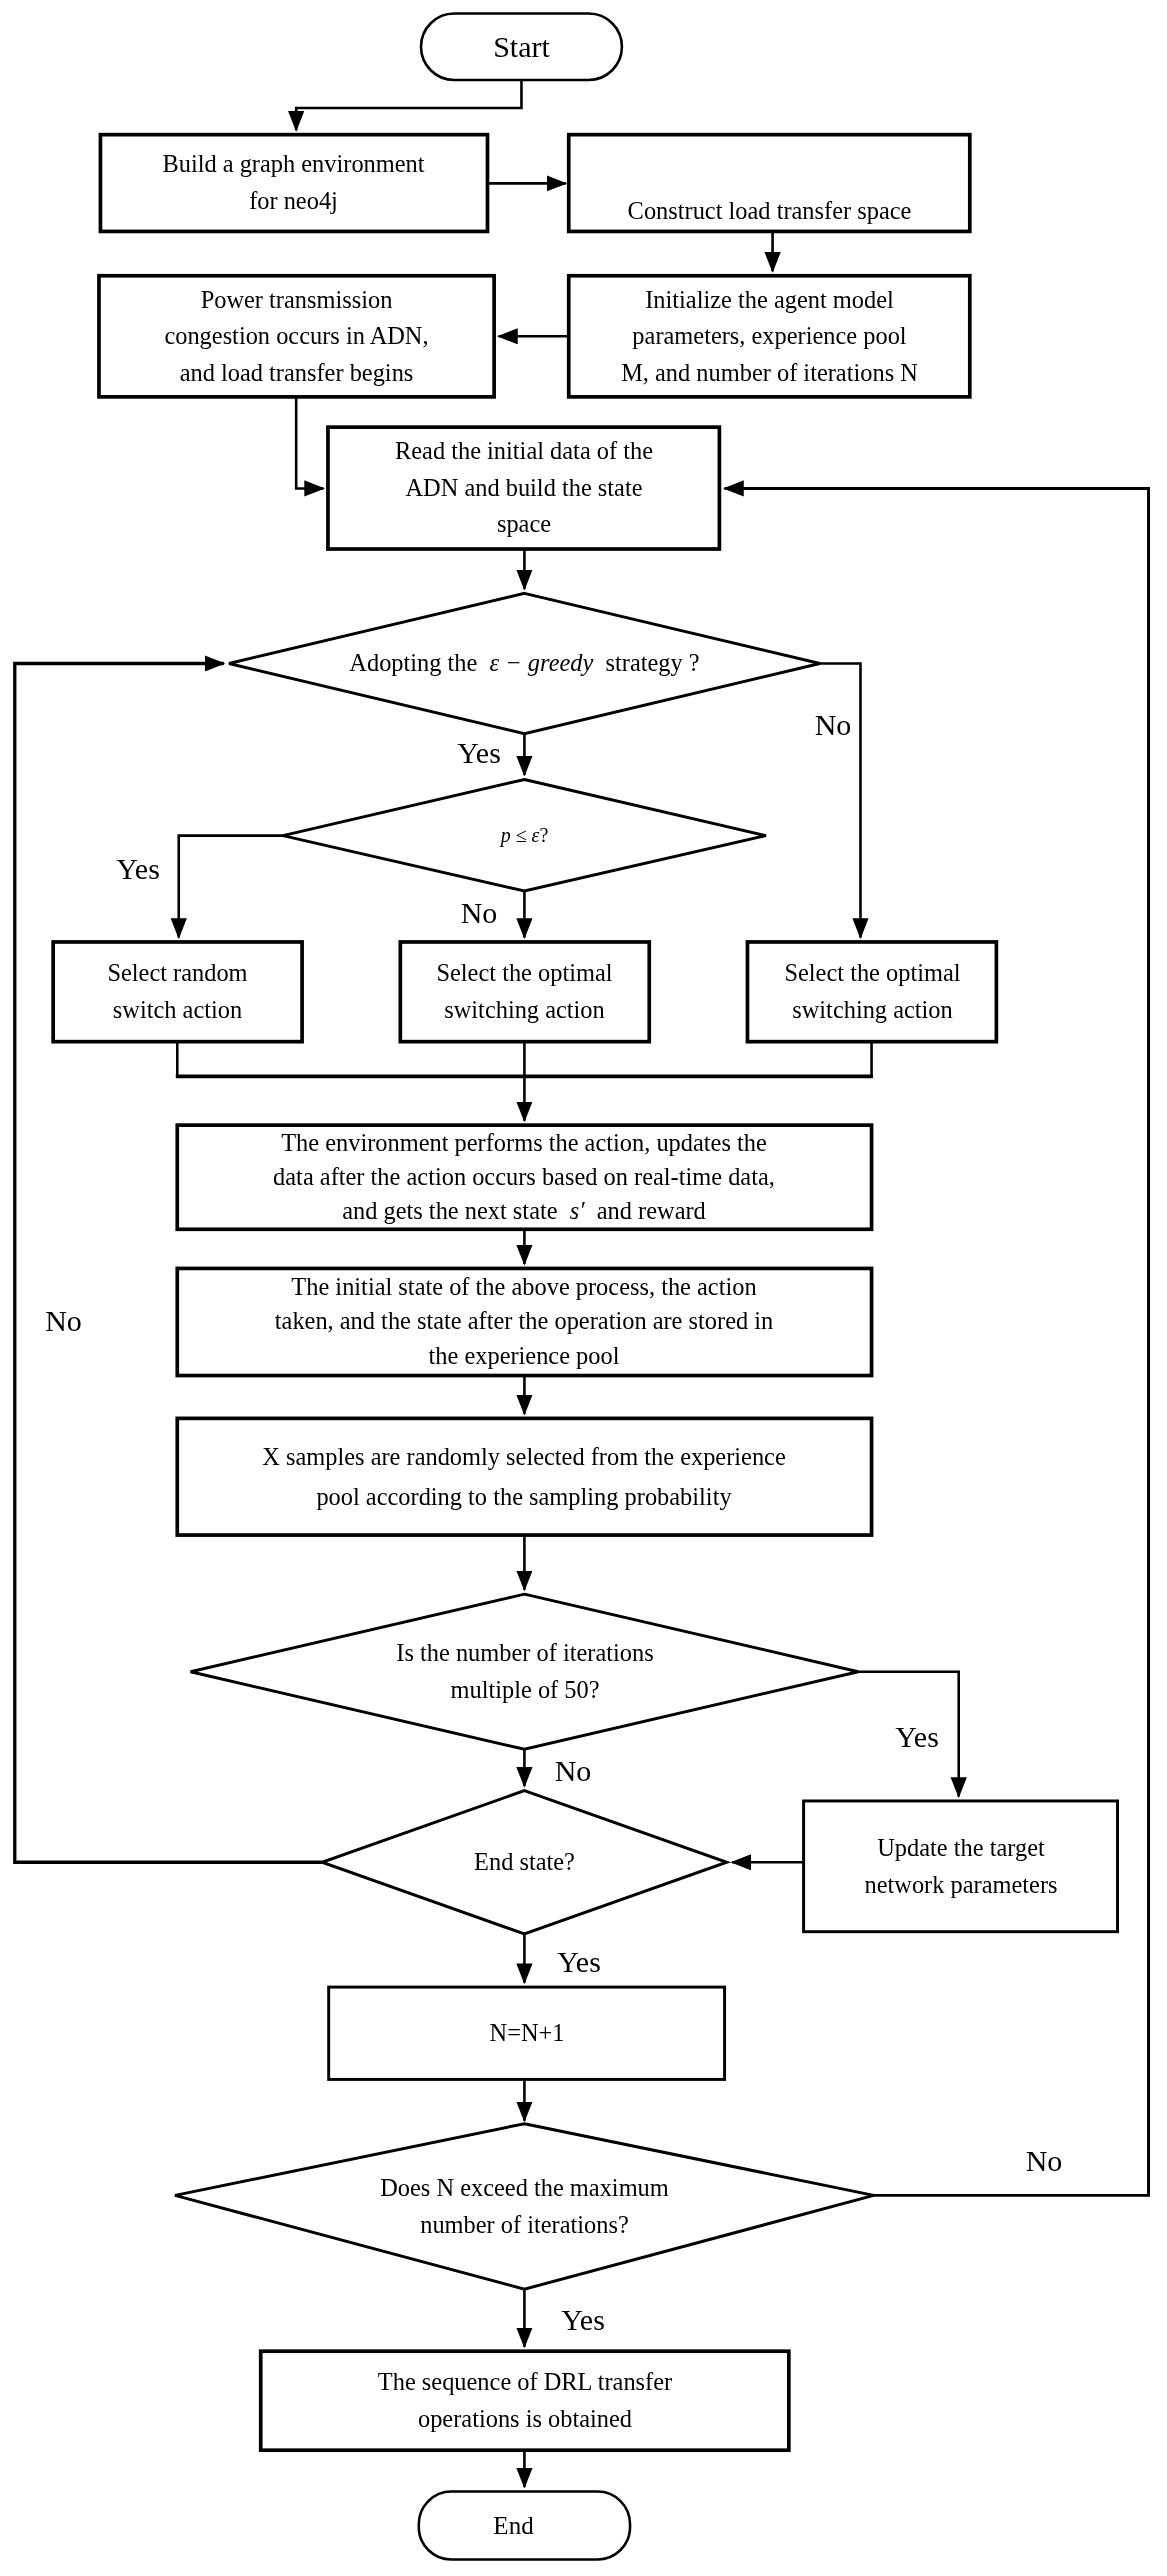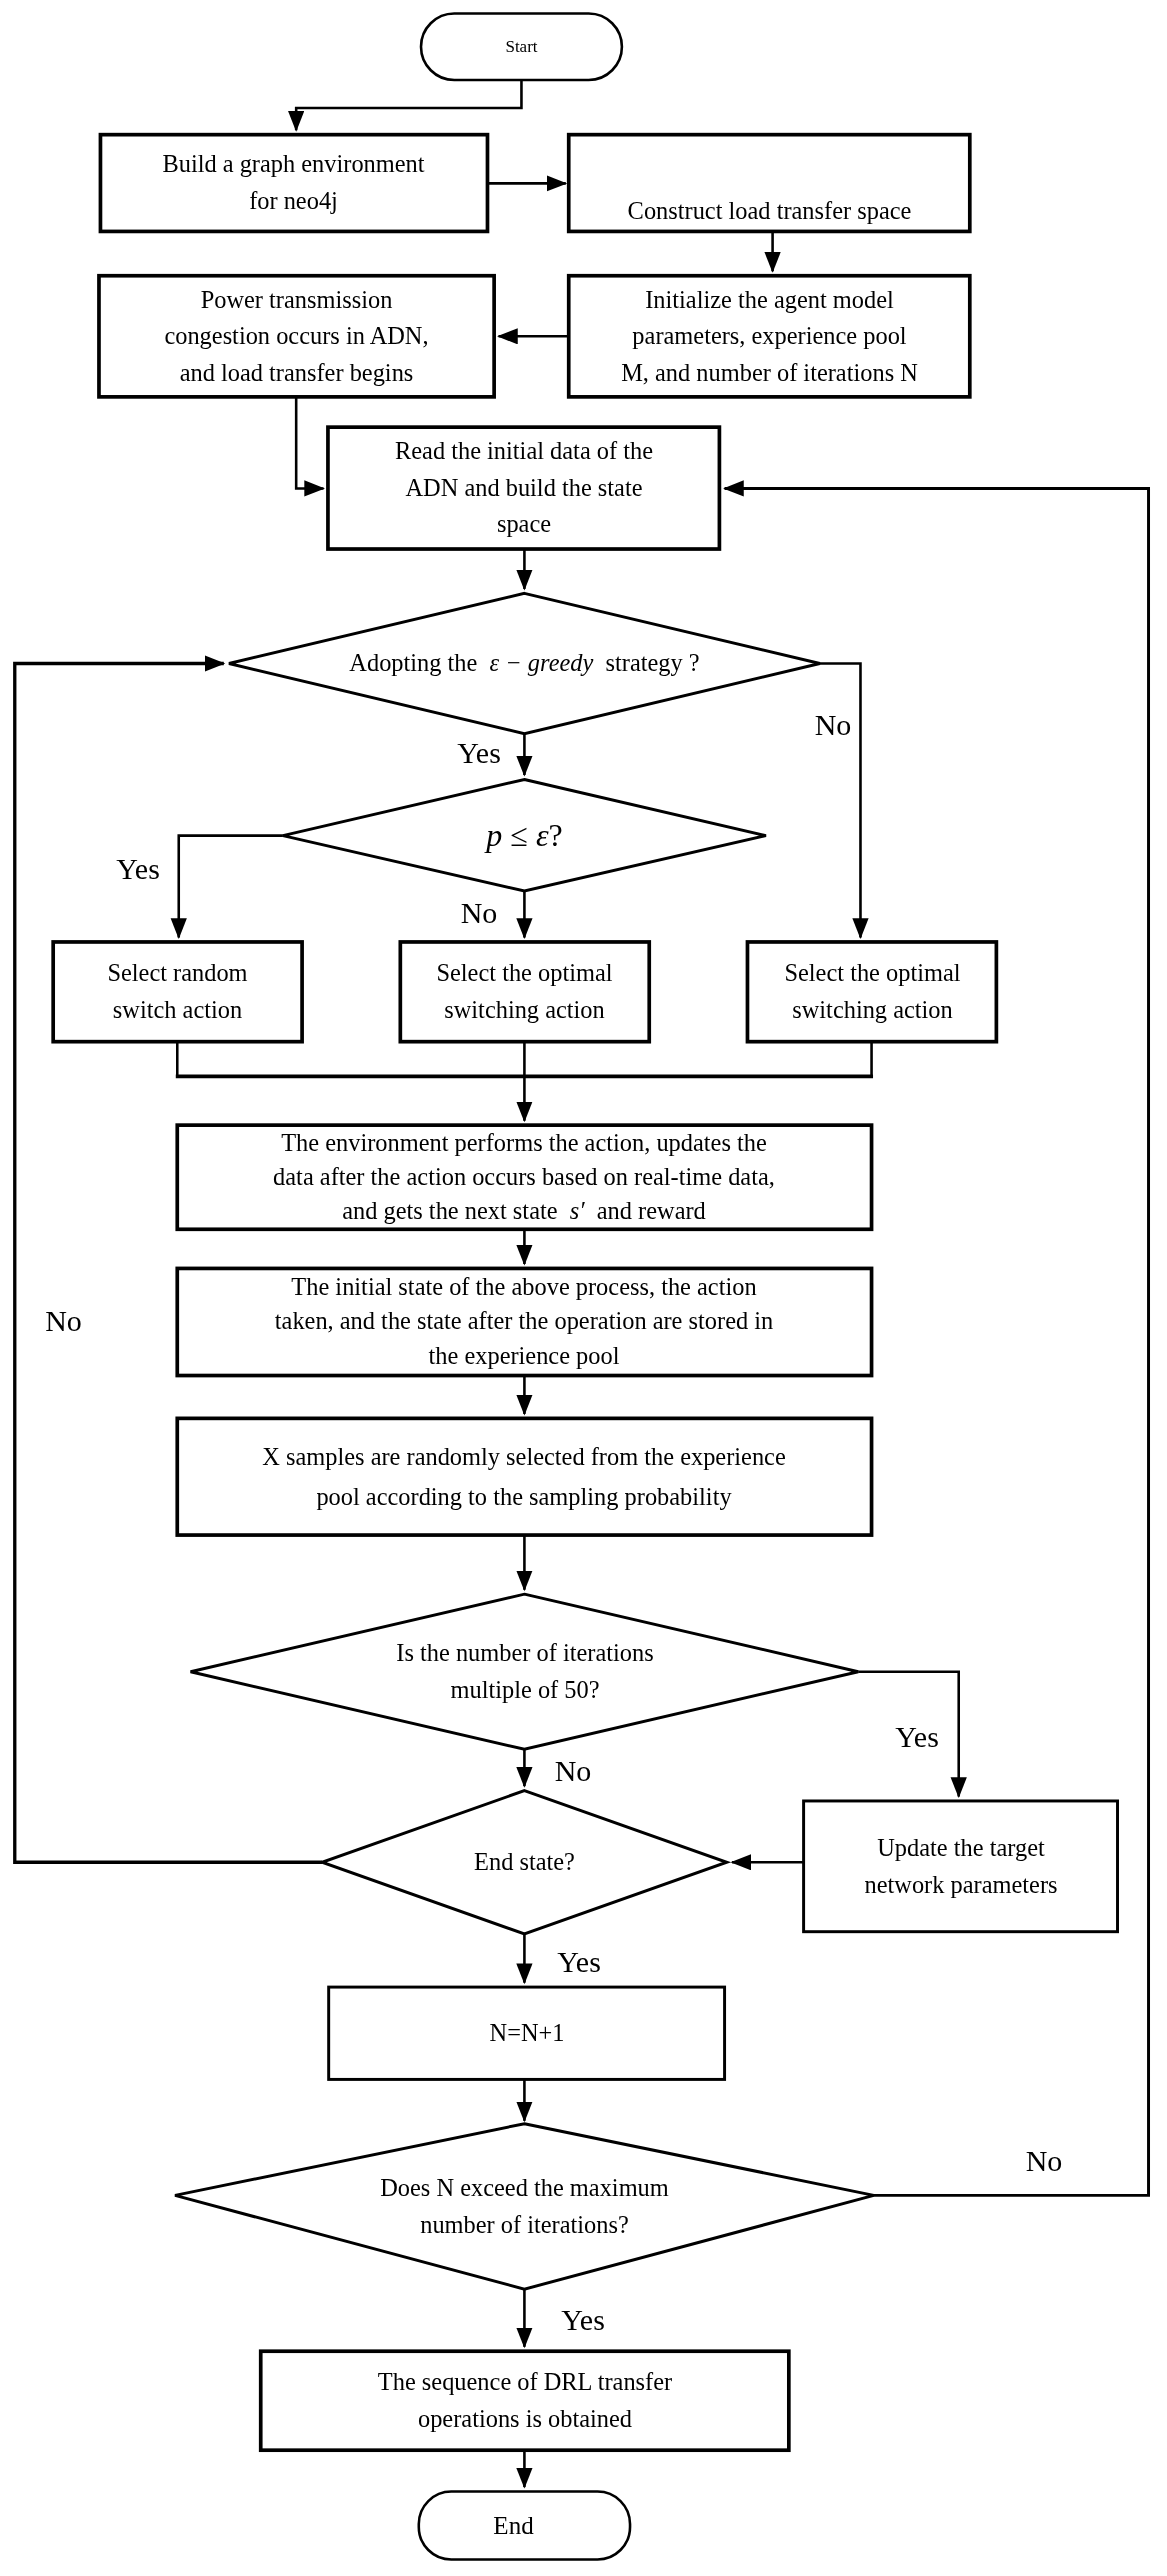--- a/index.html
+++ b/index.html
@@ -95,21 +95,21 @@
       <polygon points="710,2158 1162,2263 710,2368 258,2263" stroke-width="4"></polygon>
       <rect x="1088" y="2438" width="425" height="177" stroke-width="4"></rect>
       <polygon points="710,2424 984,2521 710,2618 436,2521" stroke-width="4"></polygon>
       <rect x="445" y="2690" width="536" height="125" stroke-width="4"></rect>
       <polygon points="710,2875 1183,2972 710,3099 237,2972" stroke-width="4"></polygon>
       <rect x="353" y="3183" width="715" height="134" stroke-width="5"></rect>
       <rect x="567" y="3373" width="286" height="92" rx="44" ry="44" stroke-width="3.5"></rect>
     </g>
   </svg>
 
-  <div class="node-text" style="left:421px;top:13.3px;width:201px;height:66px;font-size:17px;">Start</div>
+  <div class="node-text" style="left:421px;top:13.3px;width:201px;height:66px;font-size:30px;">Start</div>
 
   <div class="node-text" style="left:100px;top:134px;width:387px;height:97px;">
     <span class="row">Build a graph environment</span>
     <span class="row">for neo4j</span>
   </div>
 
   <div class="node-text" style="left:569px;top:134px;width:401px;height:97px;margin-top:29px;">Construct load transfer space</div>
 
   <div class="node-text" style="left:99px;top:276px;width:395px;height:121px;">
     <span class="row">Power transmission</span>
@@ -126,21 +126,21 @@
   <div class="node-text" style="left:328px;top:427px;width:392px;height:122px;">
     <span class="row">Read the initial data of the</span>
     <span class="row">ADN and build the state</span>
     <span class="row">space</span>
   </div>
 
   <div class="node-text" style="left:229px;top:634px;width:591px;height:59px;">
     <span class="inline-row"><span>Adopting the  </span><span class="math">ε − greedy</span><span>  strategy ?</span></span>
   </div>
 
-  <div class="node-text" style="left:283px;top:807px;width:483px;height:56px;font-size:32px;text-align:center;">
+  <div class="node-text" style="left:283px;top:807px;width:483px;height:56px;font-size:20px;text-align:center;">
     <span class="inline-row"><span class="math">p ≤ ε</span><span>?</span></span>
   </div>
 
   <div class="node-text" style="left:53px;top:942px;width:249px;height:100px;">
     <span class="row">Select random</span>
     <span class="row">switch action</span>
   </div>
 
   <div class="node-text" style="left:400px;top:942px;width:249px;height:100px;">
     <span class="row">Select the optimal</span>

